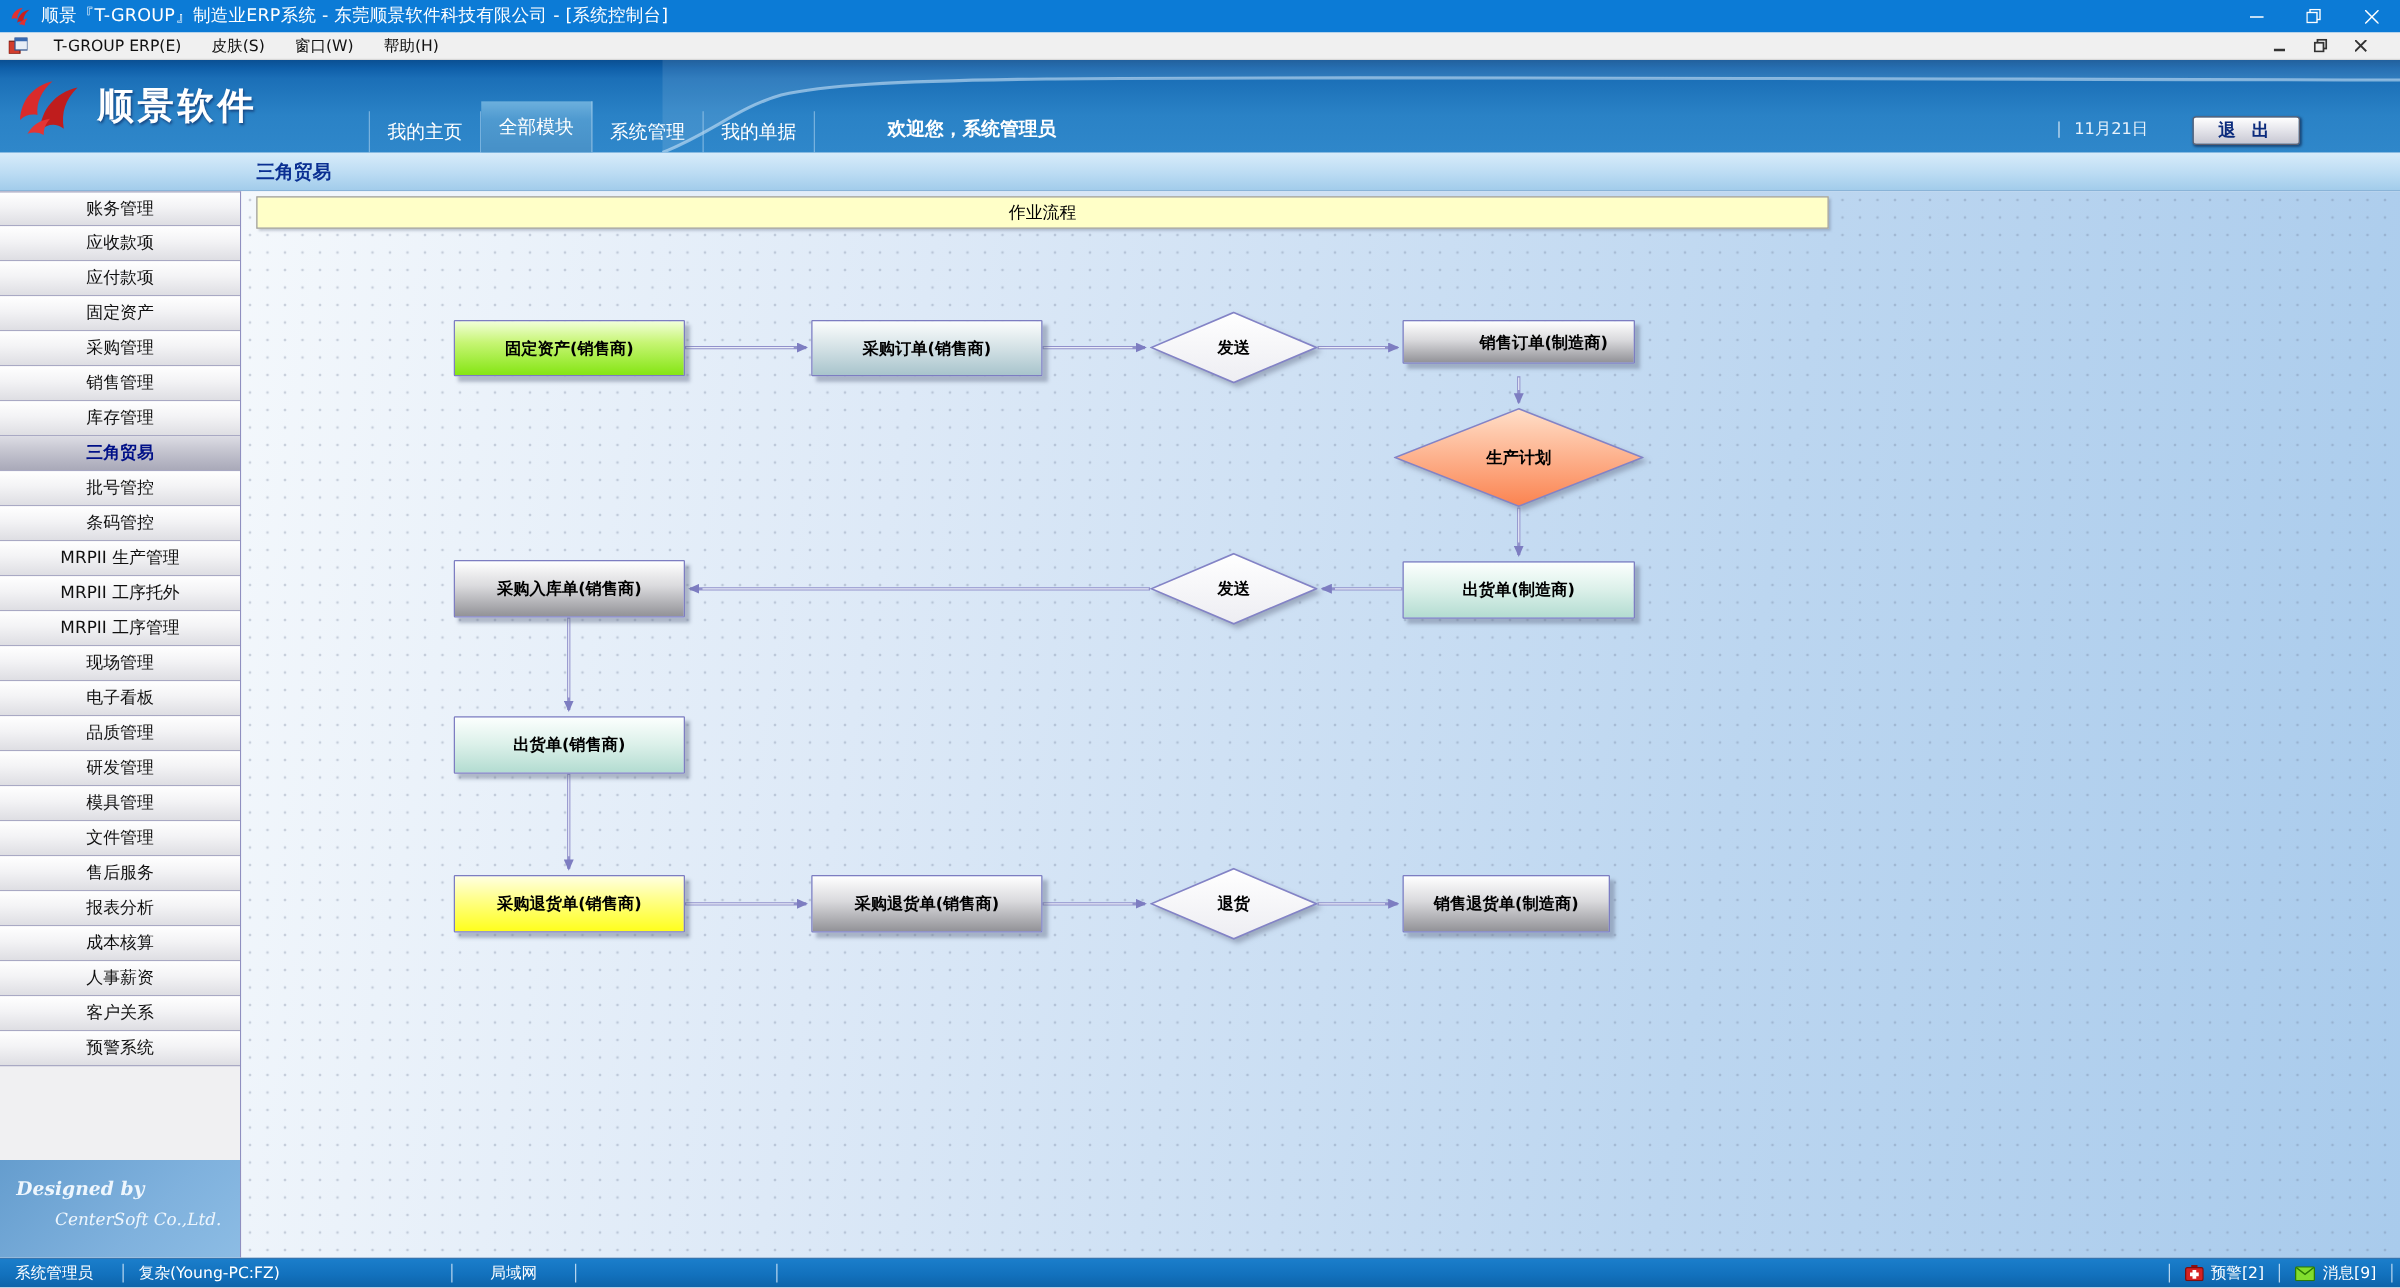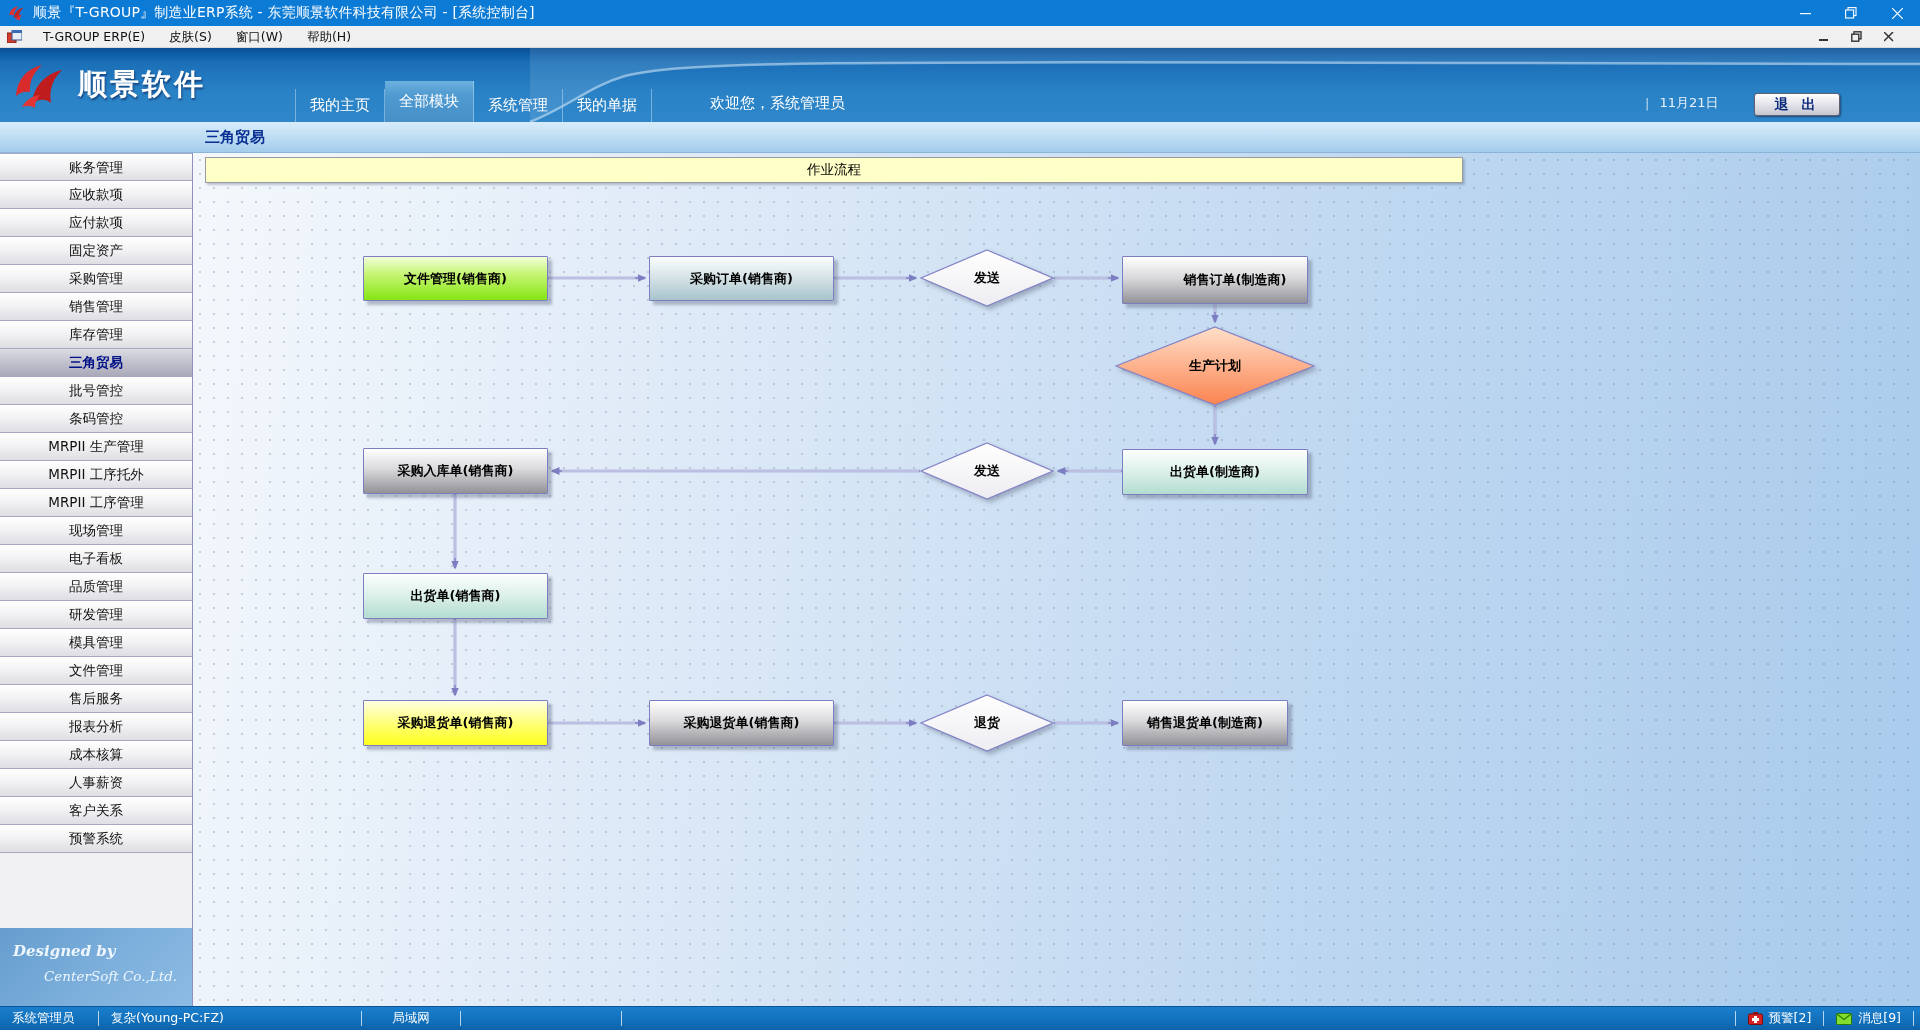--- a/index.html
+++ b/index.html
@@ -25,21 +25,21 @@
     background:linear-gradient(180deg,#0a4f92 0%,#0f5fa9 9%,#1b6fb7 20%,#2a82c6 60%,#2f87ca 100%); overflow:hidden; }
   .banner .swoosh { position:absolute; inset:0; }
   .brand { position:absolute; left:12px; top:14px; display:flex; align-items:center; }
   .brand-text { color:#fff; font-size:29px; font-weight:bold; letter-spacing:3px; margin-left:10px;
     text-shadow:1px 2px 2px rgba(0,0,50,.45); }
   .nav-tabs { position:absolute; left:295px; bottom:0; display:flex; align-items:flex-end; height:44px; }
   .tab { height:33px; min-width:88px; padding:0 14px; display:flex; align-items:center; justify-content:center;
     color:#fff; font-size:15px; border-right:1px solid rgba(180,215,240,.55); cursor:pointer; }
   .tab:first-child { border-left:1px solid rgba(180,215,240,.55); }
   .tab.active { height:41px; background:linear-gradient(180deg,#6db0dd 0%,#4f9ad0 35%,#4690c7 100%); }
-  .welcome { position:absolute; left:710px; bottom:9px; color:#fff; font-size:15px; font-weight:normal; }
+  .welcome { position:absolute; left:710px; bottom:9px; color:#fff; font-size:15px; font-weight:bold; }
   .hdr-date { position:absolute; left:1645px; bottom:10px; color:#e8f2fb; font-size:13px; display:flex; gap:10px; align-items:center;}
   .hdr-date .bar { color:#bcd8ee; }
   .exit-btn { position:absolute; right:80px; bottom:6px; width:86px; height:23px;
     background:linear-gradient(180deg,#ffffff 0%,#e6e6ec 45%,#c7c7d2 100%);
     border:1px solid #5f5f6e; border-radius:3px; color:#0a2a7c; font-size:14px; font-weight:bold;
     letter-spacing:4px; box-shadow:inset 0 1px 0 #fff, 1px 1px 2px rgba(0,0,30,.45); cursor:pointer;
     font-family:"DejaVu Sans", sans-serif; }
 
   
   .crumbbar { height:31px; flex:0 0 auto; background:linear-gradient(180deg,#d8ecfa 0%,#bcdcf3 55%,#a2cceb 100%);
@@ -245,32 +245,32 @@
           <line x1="262" y1="342" x2="262" y2="405" stroke="#e9edf8" stroke-width="1"></line>
           <line x1="262" y1="466" x2="262" y2="542" stroke="#9191cb" stroke-width="2.6" marker-end="url(#arrh)"></line>
           <line x1="262" y1="467" x2="262" y2="532" stroke="#e9edf8" stroke-width="1"></line>
           <line x1="355" y1="570" x2="452" y2="570" stroke="#9191cb" stroke-width="2.6" marker-end="url(#arrh)"></line>
           <line x1="356" y1="570" x2="442" y2="570" stroke="#e9edf8" stroke-width="1"></line>
           <line x1="641" y1="570" x2="723" y2="570" stroke="#9191cb" stroke-width="2.6" marker-end="url(#arrh)"></line>
           <line x1="642" y1="570" x2="713" y2="570" stroke="#e9edf8" stroke-width="1"></line>
           <line x1="861" y1="570" x2="925" y2="570" stroke="#9191cb" stroke-width="2.6" marker-end="url(#arrh)"></line>
           <line x1="862" y1="570" x2="915" y2="570" stroke="#e9edf8" stroke-width="1"></line>
         </svg>
-    <div class="flow-box c-green" style="left: 170px; top: 103px; width: 185px; height: 45px;">文件管理(销售商)</div>
+    <div class="flow-box c-green" style="left: 170px; top: 103px; width: 185px; height: 45px;">固定资产(销售商)</div>
         <div class="flow-box c-bluegray" style="left: 456px; top: 103px; width: 185px; height: 45px;">采购订单(销售商)</div>
         <div class="flow-diamond" style="left: 727px; top: 96px; width: 134px; height: 58px;"><svg width="134" height="58" viewBox="0 0 134 58">
         <defs>
               <linearGradient id="g-send-1" x1="0" y1="0" x2="0" y2="1">
           <stop offset="0" stop-color="#ffffff"></stop>
                 <stop offset="1" stop-color="#ededf2"></stop>
         </linearGradient>
             </defs>
         <polygon points="67,1 133,29 67,57 1,29" fill="url(#g-send-1)" stroke="#8383c6" stroke-width="1.3"></polygon>
       </svg><span class="dlabel">发送</span></div>
-        <div class="flow-box c-gray" style="left: 929px; top: 103px; width: 186px; height: 48px; padding-left: 40px;">销售订单(制造商)</div>
+        <div class="flow-box c-gray" style="left: 929px; top: 103px; width: 186px; height: 35px; padding-left: 40px;">销售订单(制造商)</div>
         <div class="flow-diamond" style="left: 922px; top: 173px; width: 200px; height: 80px;"><svg width="200" height="80" viewBox="0 0 200 80">
         <defs>
               <linearGradient id="g-production-plan" x1="0" y1="0" x2="0" y2="1">
           <stop offset="0" stop-color="#ffdfc9"></stop>
                 <stop offset="1" stop-color="#fb8350"></stop>
         </linearGradient>
             </defs>
         <polygon points="100,1 199,40 100,79 1,40" fill="url(#g-production-plan)" stroke="#8383c6" stroke-width="1.3"></polygon>
       </svg><span class="dlabel">生产计划</span></div>
         <div class="flow-box c-teal" style="left: 929px; top: 296px; width: 186px; height: 46px;">出货单(制造商)</div>

